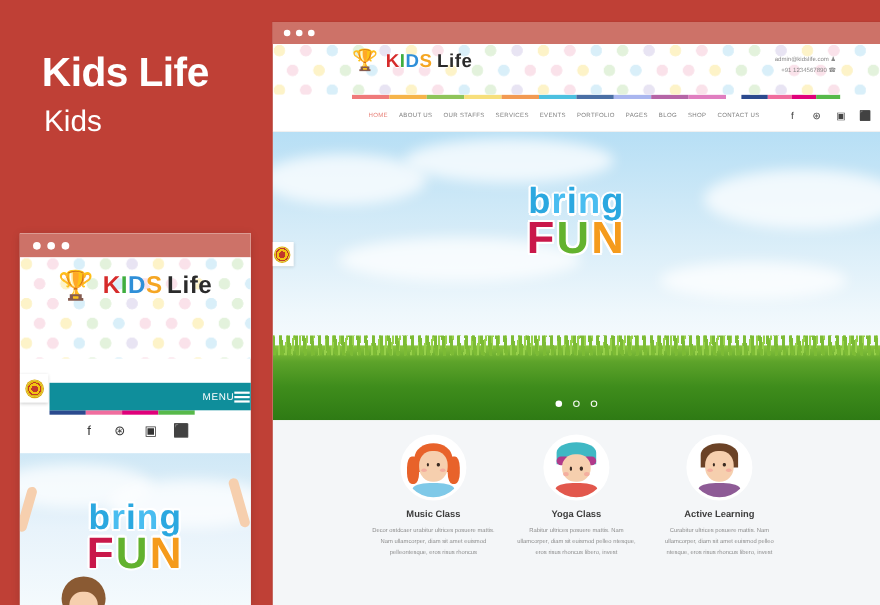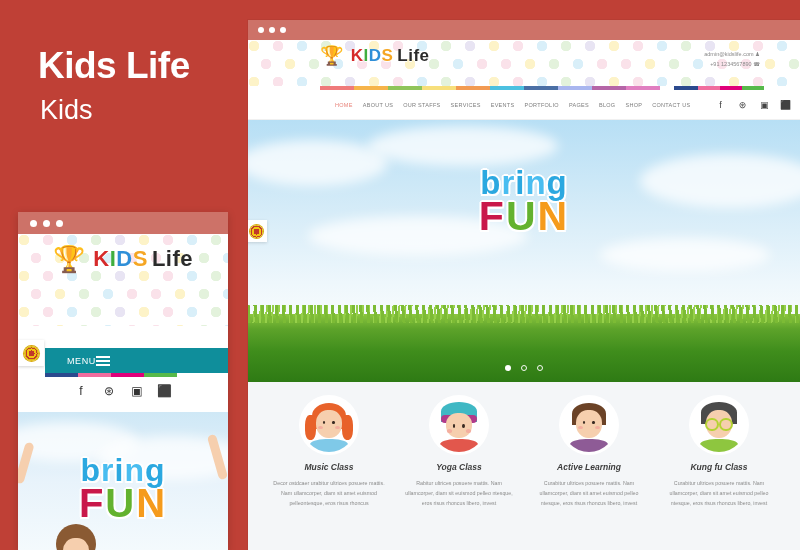--- a/index.html
+++ b/index.html
@@ -134,21 +134,21 @@
   }
   
   .d-services { background: #f4f6f8; padding: 16px 0 0; height: 182px; }
   .svc-row { display: flex; justify-content: center; gap: 6px; }
   .svc { width: 124px; text-align: center; }
   .svc-av {
     width: 54px; height: 54px; border-radius: 50%; margin: 0 auto 10px;
     position: relative; overflow: hidden; background: #ffffff;
     box-shadow: 0 0 0 3px #ffffff;
   }
-  .svc-title { font-size: 8.5px; font-weight: bold; color: #3d3d3d; margin-bottom: 7px; font-style: italic; }
+  .svc-title { font-size: 8.5px; font-weight: bold; color: #3d3d3d; margin-bottom: 7px; }
   .svc-text { font-size: 5.3px; color: #8c8c8c; line-height: 1.85; padding: 0 6px; }
 
   
   .face { position: absolute; left: 50%; top: 52%; transform: translate(-50%,-50%); width: 100%; height: 100%; }
   .skin { position: absolute; left: 26%; top: 20%; width: 48%; height: 52%; border-radius: 45% 45% 48% 48%; background: #f6cfae; }
   .hair { position: absolute; border-radius: 50% 50% 0 0; }
   .torso { position: absolute; left: 14%; bottom: 0; width: 72%; height: 26%; border-radius: 40% 40% 0 0; }
   .eye { position: absolute; width: 5%; height: 7%; border-radius: 50%; background: #3a2b22; top: 40%; }
   .blush { position: absolute; width: 9%; height: 6%; border-radius: 50%; background: #f3a39a; top: 50%; opacity: .75; }
 
@@ -161,22 +161,22 @@
   }
   .m-chrome { height: 22px; padding: 0 12px; }
   .m-chrome .dot { width: 7px; height: 7px; margin-right: 6px; }
   .m-header { position: relative; height: 92px; }
   .m-logo { position: absolute; left: 0; right: 0; top: 12px; display: flex; justify-content: center; align-items: center; }
   .m-logo .trophy { font-size: 26px; margin-right: 8px; }
   .m-logo .wordmark { font-size: 22px; }
   .m-contact { position: absolute; left: 0; right: 0; top: 57px; text-align: center; font-size: 8px; color: #8a8a8a; line-height: 2.1; }
   .m-menu {
     position: absolute; left: 27px; top: 136px; width: 186px; height: 25px;
-    background: #0f8e9b; display: flex; align-items: center; justify-content: flex-start;
-    padding: 0 22px; z-index: 4;
+    background: #0f8e9b; display: flex; align-items: center; justify-content: flex-end;
+    padding: 0 4px; z-index: 4;
   }
   .m-menu-label { color: #ffffff; font-size: 9px; letter-spacing: 0.6px; }
   .burger { width: 14px; }
   .burger i { display: block; height: 2px; background: #fff; margin: 2px 0; }
   .m-badge {
     position: absolute; left: 0; top: 128px; width: 26px; height: 26px; z-index: 5;
     background: #fff; box-shadow: 0 1px 3px rgba(0,0,0,0.18);
     display: flex; align-items: center; justify-content: center;
   }
   .m-badge .rosette { width: 15px; height: 15px; }
@@ -345,33 +345,20 @@
               <div class="eye" style="left:56%"></div>
             <div class="blush" style="left:30%"></div>
               <div class="blush" style="right:30%"></div>
             <div class="torso" style="background:#8e5b96"></div>
           </div>
         </div>
         <div class="svc-title">Active Learning</div>
         <div class="svc-text">Curabitur ultrices posuere mattis. Nam ullamcorper, diam sit amet euismod pelleo ntesque, eros risus rhoncus libero, invest</div>
       </div>
 
-      <div class="svc">
-        <div class="svc-av">
-          <div class="face">
-            <div class="hair" style="left:16%;top:6%;width:68%;height:40%;background:#4a4a4a"></div>
-            <div class="skin"></div>
-            <div class="hair" style="left:28%;top:38%;width:18%;height:18%;border-radius:50%;background:transparent;box-shadow:0 0 0 2px #b5d334"></div>
-            <div class="hair" style="right:28%;top:38%;width:18%;height:18%;border-radius:50%;background:transparent;box-shadow:0 0 0 2px #b5d334"></div>
-            <div class="torso" style="background:#8ec63f"></div>
-          </div>
-        </div>
-        <div class="svc-title">Kung fu Class</div>
-        <div class="svc-text">Curabitur ultrices posuere mattis. Nam ullamcorper, diam sit amet euismod pelleo ntesque, eros risus rhoncus libero, invest</div>
-      </div>
 
     </div>
   </div>
 </div>
 
 <div class="mobile">
 
   <div class="chrome-bar m-chrome">
     <span class="dot"></span>
     <span class="dot"></span>

